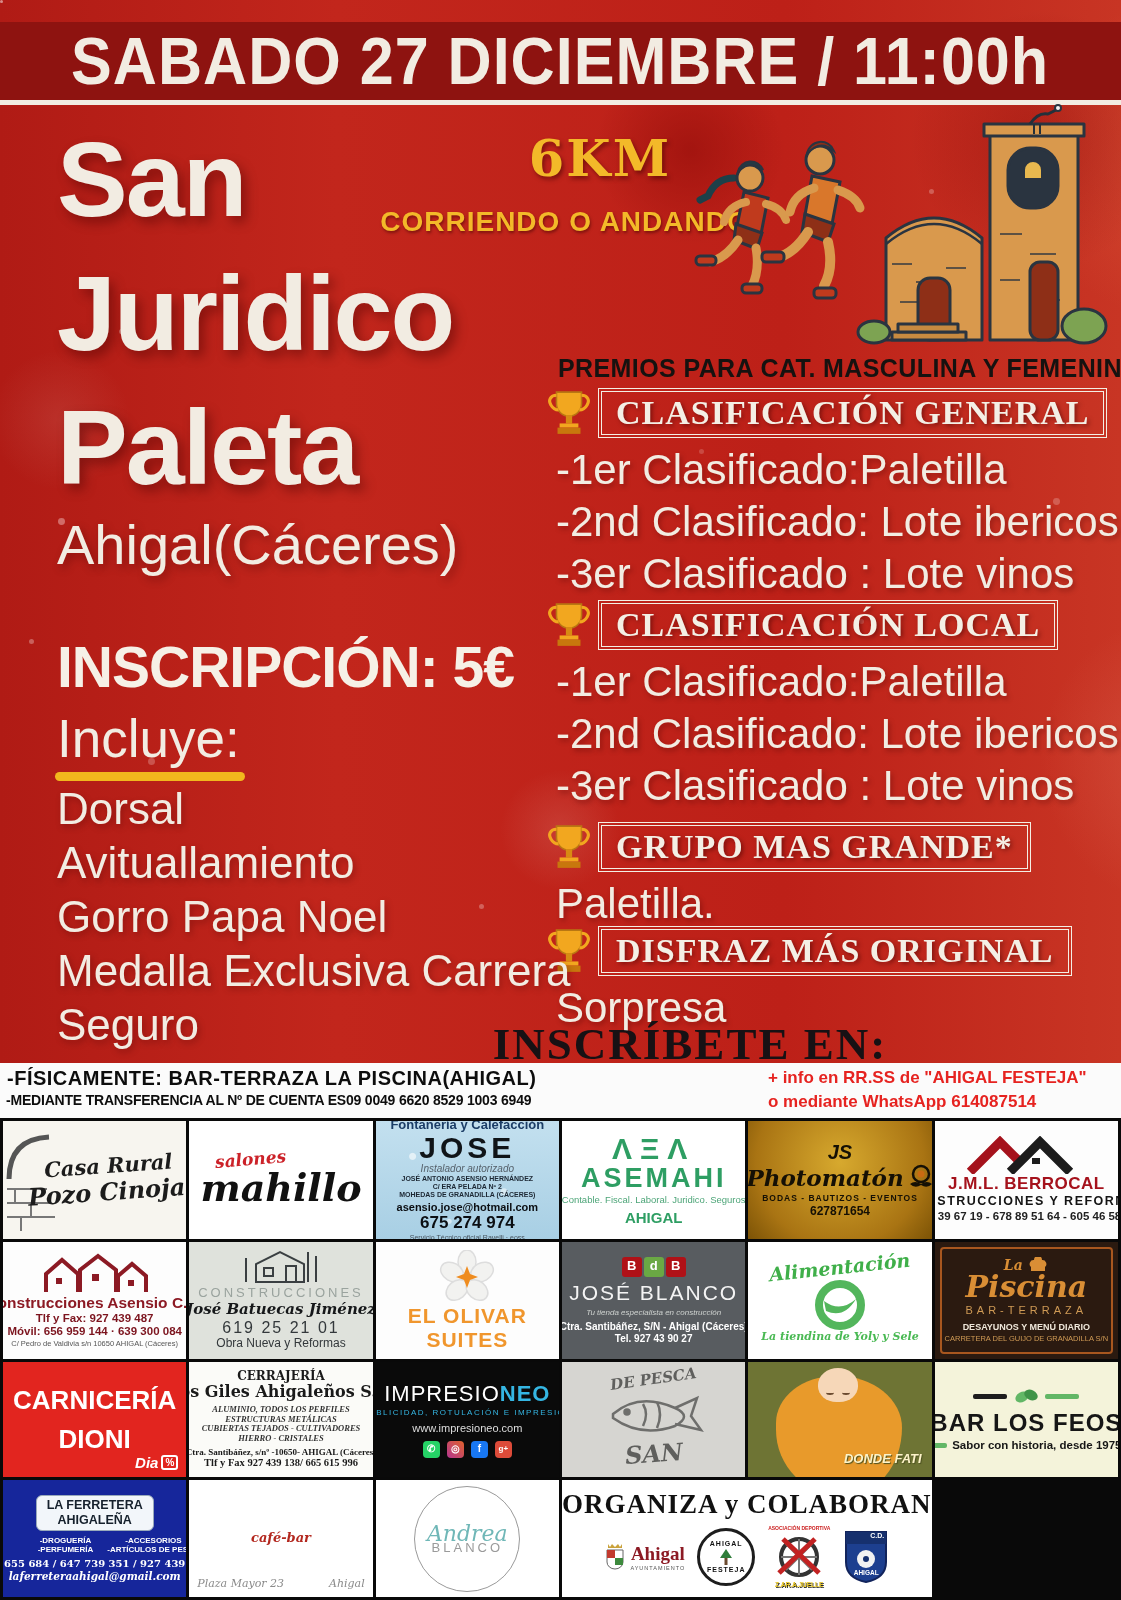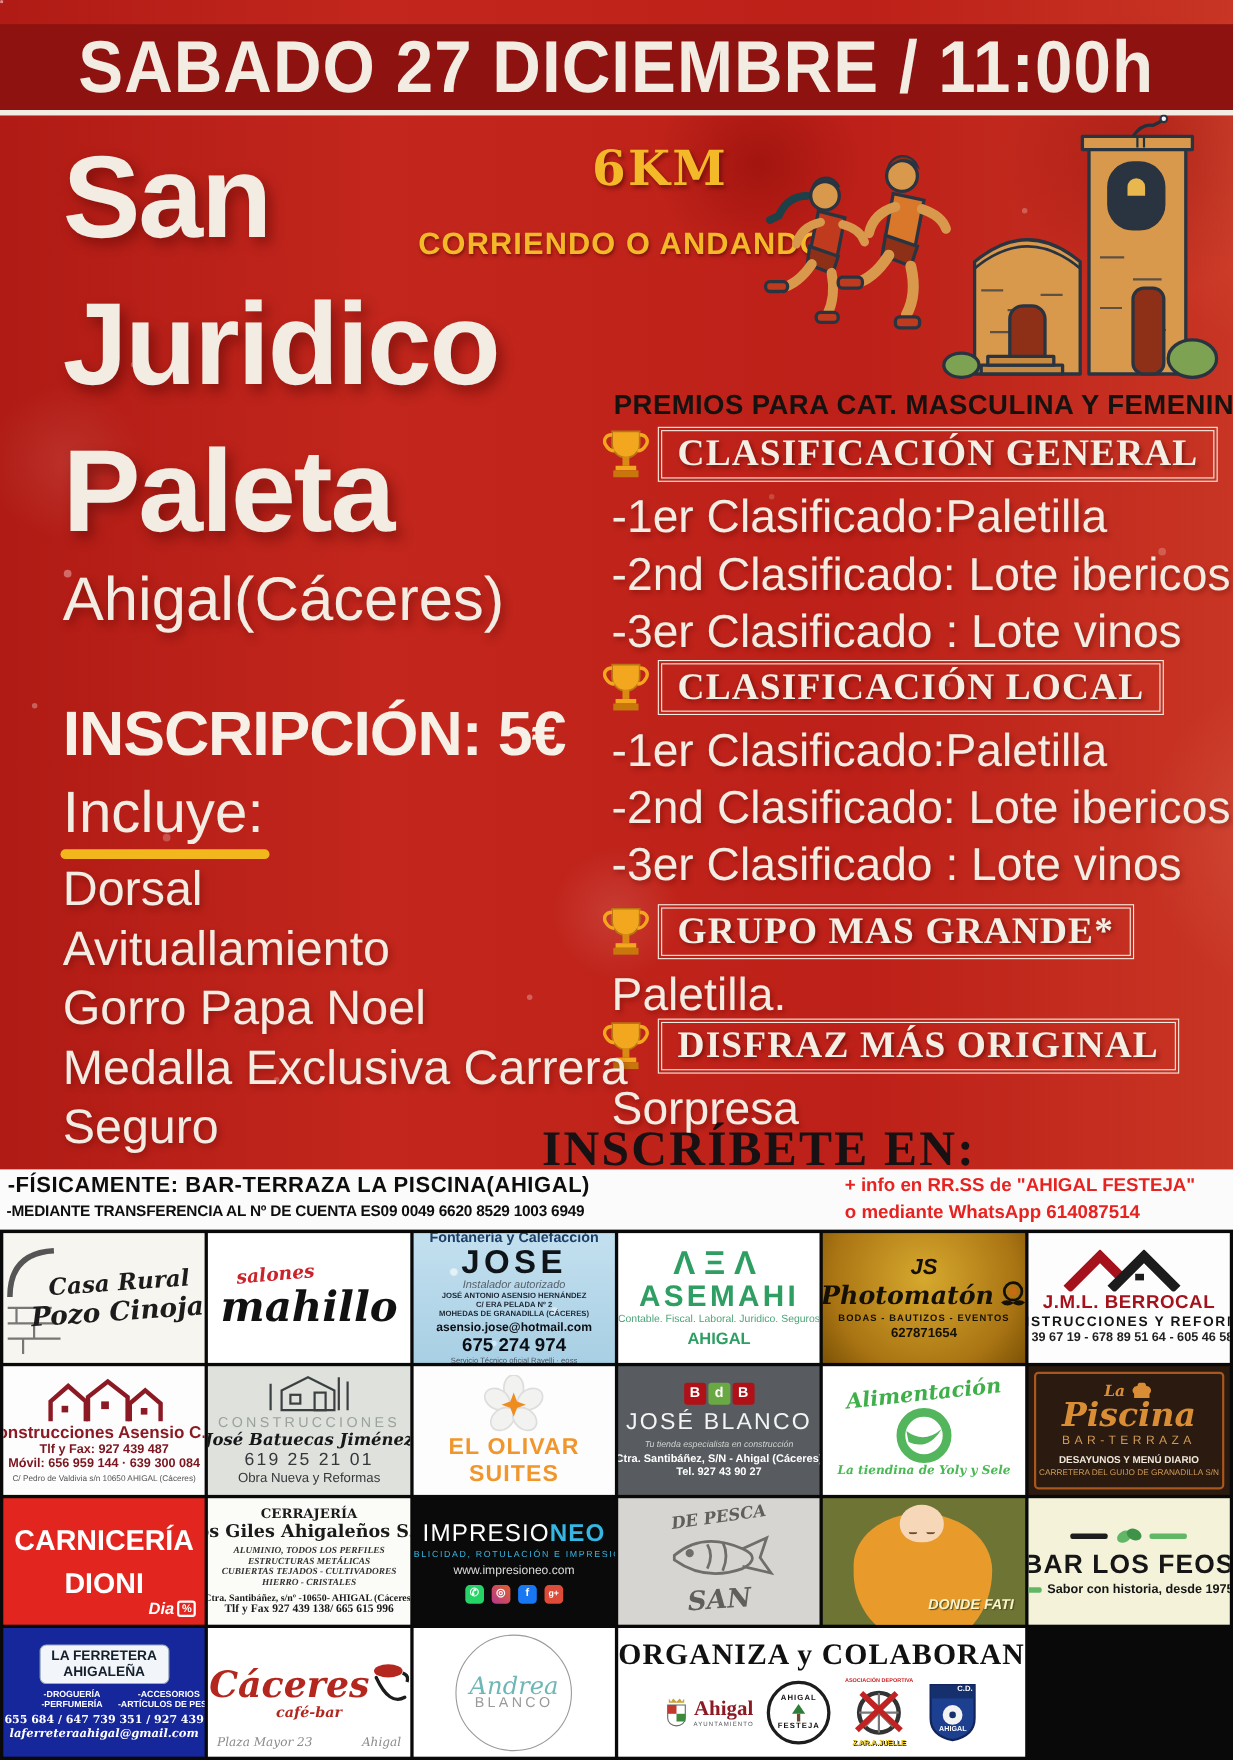--- a/index.html
+++ b/index.html
@@ -34,21 +34,21 @@
     letter-spacing:-2px;text-shadow:5px 6px 12px rgba(70,0,0,.45);}
   .location{left:57px;top:512px;color:#f2ece2;font-size:56px;font-weight:500;
     text-shadow:3px 4px 8px rgba(70,0,0,.4);}
   .inscripcion{left:57px;top:634px;color:#f6f0e6;font-weight:bold;font-size:57px;letter-spacing:-1px;}
   .incluye{left:57px;top:708px;color:#f2ece2;font-size:53px;font-weight:500;}
   .incluye-underline{left:55px;top:772px;width:190px;height:9px;background:#f2b71d;border-radius:5px;}
   .inc-items{left:57px;top:782px;color:#f2ece2;font-size:44px;line-height:54px;font-weight:500;
     text-shadow:2px 3px 6px rgba(70,0,0,.35);}
 
   .km{left:495px;top:128px;width:210px;text-align:center;color:#f3b929;font-weight:bold;
-    font-size:44px;font-family:"DejaVu Serif",serif;letter-spacing:2px;
+    font-size:51px;font-family:"DejaVu Serif",serif;letter-spacing:2px;
     text-shadow:2px 3px 4px rgba(60,0,0,.5);}
   .modo{left:355px;top:206px;width:420px;text-align:center;color:#f3b929;font-weight:bold;
     font-size:28px;letter-spacing:1px;text-shadow:1px 2px 3px rgba(60,0,0,.5);}
 
   .premios{left:558px;top:354px;width:530px;color:#161210;font-weight:bold;font-size:25px;
     letter-spacing:.4px;white-space:nowrap;}
 
   .psec{position:absolute;left:548px;display:flex;align-items:center;gap:8px;}
   .trophy{width:42px;height:48px;flex:0 0 42px;}
   .pbox{border:4px double #f4efe5;color:#f4efe5;font-family:"Liberation Serif",serif;
@@ -633,28 +633,20 @@
         <div>
           <div class="nw">-ACCESORIOS</div>
           <div class="nw">-ARTÍCULOS DE PESCA</div>
         </div>
       </div>
       <div class="ph nw">600 655 684 / 647 739 351 / 927 439 290</div>
       <div class="em nw">laferreteraahigal@gmail.com</div>
     </div>
 
     <div class="cell cafe">
-      <div style="display:flex;align-items:center;gap:2px;">
-        <div class="nm nw">Cáceres</div>
-        <svg width="34" height="40" viewBox="0 0 34 40">
-          <ellipse cx="15" cy="8" rx="13" ry="6" fill="#b3271e"></ellipse>
-          <path d="M28,10 q6,2 4,8" fill="none" stroke="#1c1c1c" stroke-width="3"></path>
-          <path d="M4,14 q12,26 26,18" fill="none" stroke="#1c1c1c" stroke-width="3" stroke-linecap="round"></path>
-        </svg>
-      </div>
       <div class="tp nw">café-bar</div>
       <div class="row">
         <span>Plaza Mayor 23</span>
         <span>Ahigal</span>
       </div>
     </div>
 
     <div class="cell andrea">
       <div class="circ">
         <div class="a nw">Andrea</div>

